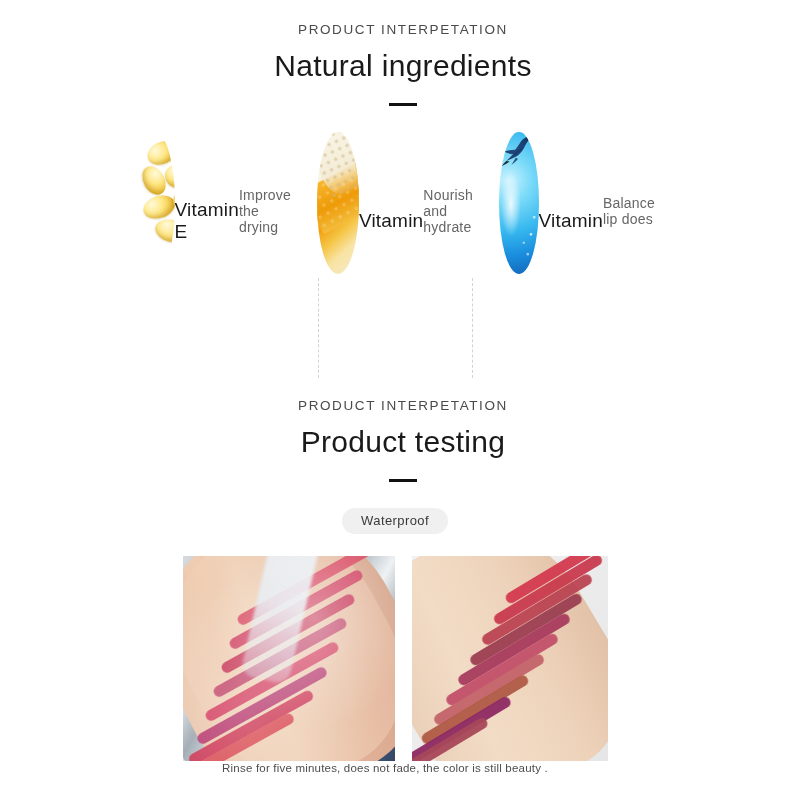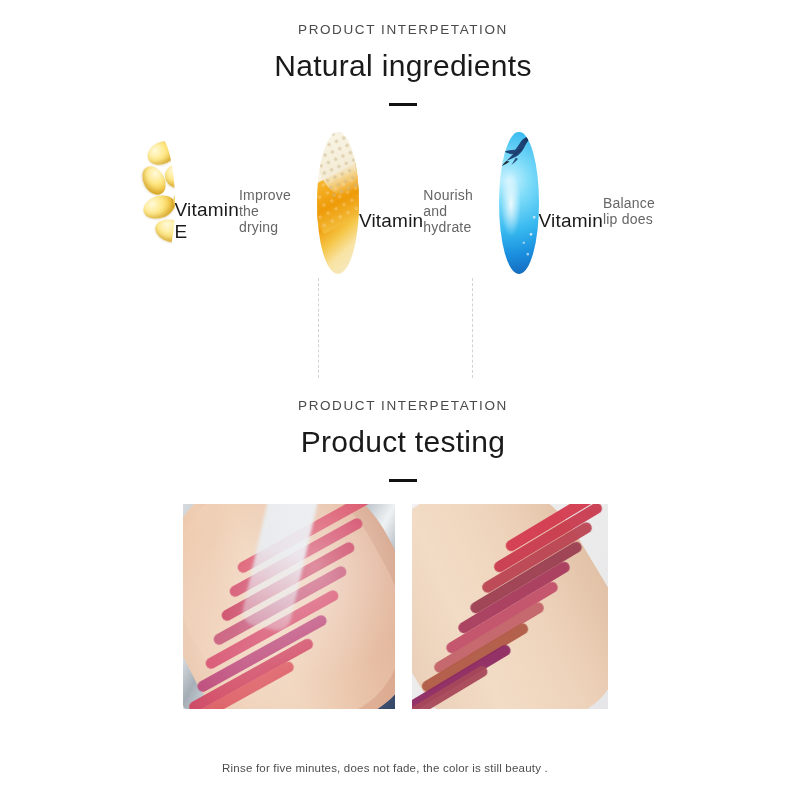--- a/index.html
+++ b/index.html
@@ -408,20 +408,21 @@
     <div class="v-divider" id="divider-2"></div>
   </section>
 
   <section id="testing-section">
     <div class="section-head">
       <div class="eyebrow">PRODUCT INTERPETATION</div>
       <h1 class="headline">Product testing</h1>
       <div class="dash"></div>
     </div>
 
+    <div class="badge">Waterproof</div>
 
     <div class="photos-row">
 
       <div class="photo" id="photo-rinse">
         <div class="foil">
           <div class="foil-noise"></div>
         </div>
         <div class="foil-blue"></div>
         <div class="arm"></div>
         <div class="arm-2"></div>

